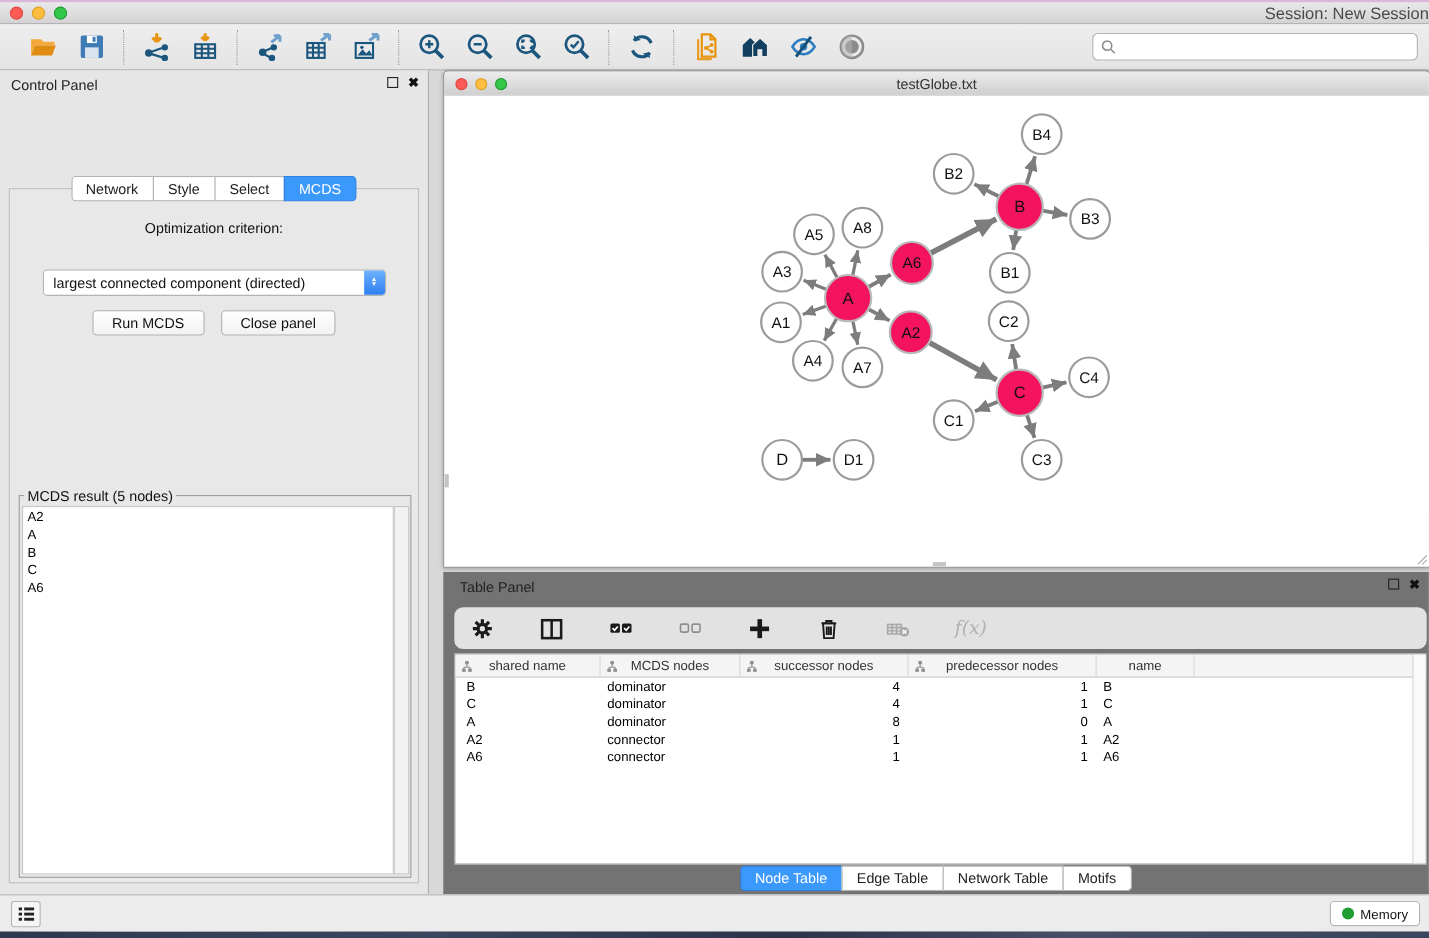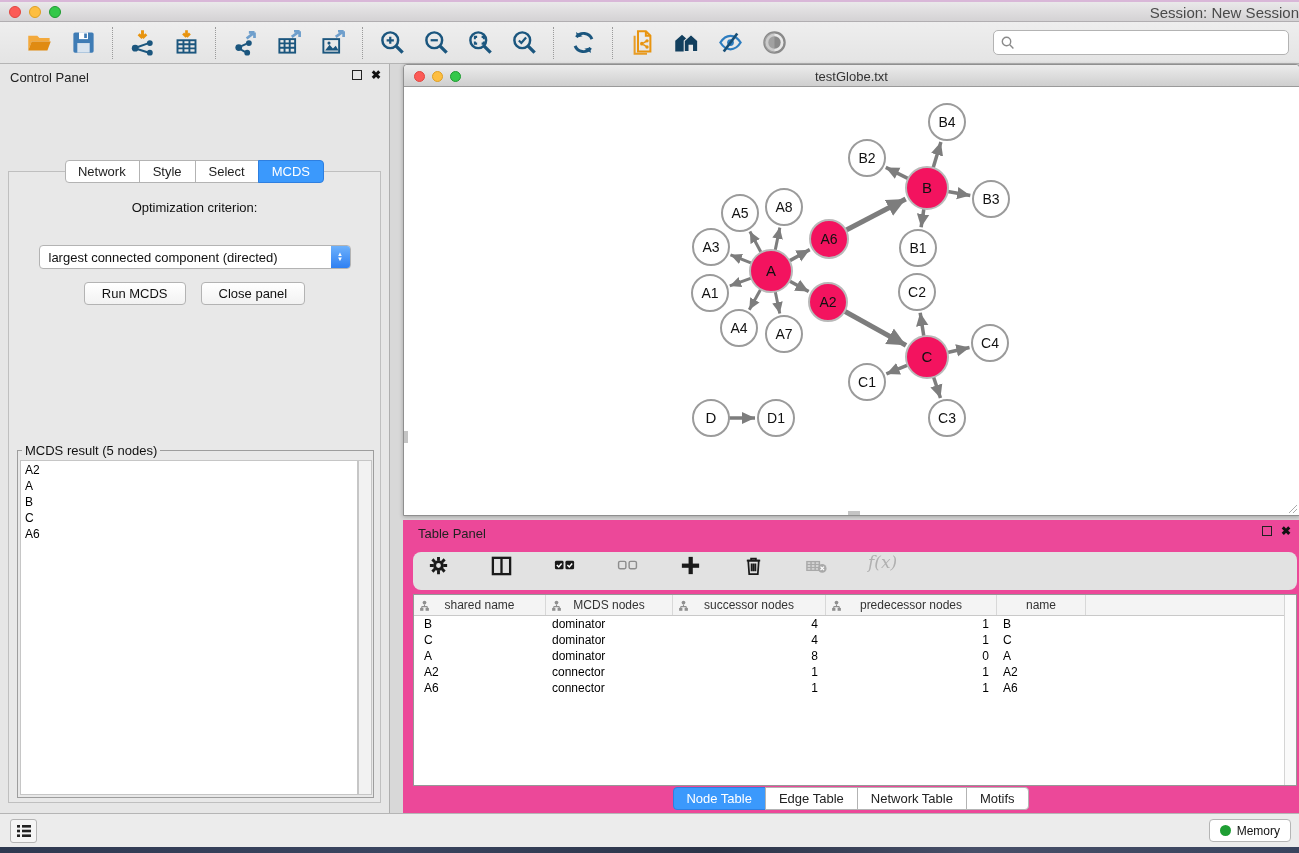--- a/index.html
+++ b/index.html
@@ -78,23 +78,23 @@
   .net-titlebar .tl-dots { left:10px; top:6px; gap:7px; }
   .net-titlebar .dot { width:11px; height:11px; }
   .net-title { position:absolute; left:0; right:0; top:4px; text-align:center; font-size:13px; color:#333; }
   .net-canvas { position:absolute; left:0; top:22px; right:0; bottom:0; background:#fff; overflow:hidden; }
   .net-canvas svg text { font-family:"Liberation Sans",sans-serif; }
   .vthumb { position:absolute; left:0px; top:344px; width:4px; height:12px; background:#c4c4c4; }
   .hthumb { position:absolute; left:444px; bottom:0px; width:12px; height:4px; background:#c4c4c4; }
   .resize-grip { position:absolute; right:1px; bottom:1px; }
 
   
-  .table-panel { position:absolute; left:403px; top:520px; width:896px; height:293px; background:#ec4899; }
+  .table-panel { position:absolute; left:403px; top:520px; width:896px; height:293px; background:#737373; }
   .tp-toolbar { position:absolute; left:10px; right:2px; top:32px; height:38px; background:#e2e2e2;
-    border-radius:8px; display:flex; gap:40px; padding-left:14px; }
+    border-radius:8px; display:flex; align-items:center; gap:40px; padding-left:14px; }
   .tp-icon { display:flex; align-items:center; justify-content:center; height:26px; }
   .fx-label { font-family:"DejaVu Serif",serif; font-style:italic; font-size:17px; color:#b0b0b0; }
   .tp-table { position:absolute; left:10px; right:2px; top:74px; height:192px; background:#fff;
     border:1px solid #979797; overflow:hidden; }
   .tp-head { display:flex; height:21px; background:#f4f4f4; border-bottom:1px solid #c9c9c9; }
   .tp-hcell { position:relative; border-right:1px solid #d8d8d8; display:flex; align-items:center;
     justify-content:center; font-size:12px; color:#333; gap:5px; }
   .tp-row { display:flex; height:16px; }
   .tp-cell { font-size:12px; color:#000; line-height:16px; white-space:nowrap; overflow:hidden; }
   .tp-scroll { position:absolute; right:0; top:0; bottom:0; width:12px; background:#fafafa; border-left:1px solid #d5d5d5; }

